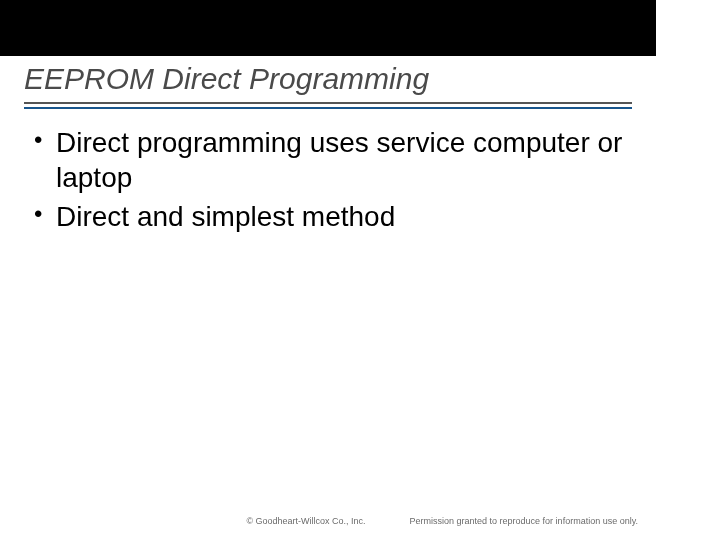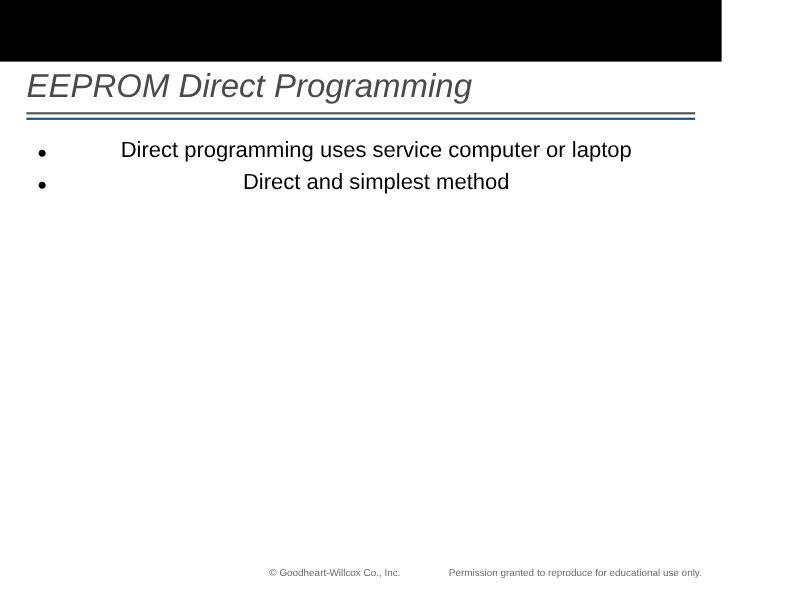--- a/index.html
+++ b/index.html
@@ -47,25 +47,24 @@
     padding: 16px 28px 0 28px;
   }
   .bullets {
     list-style: none;
     margin: 0;
     padding: 0;
   }
   .bullets li {
     position: relative;
     padding-left: 28px;
-    font-size: 20px;
+    font-size: 28px;
     line-height: 1.25;
     color: #000000;
     margin-bottom: 4px;
-    text-align: center;
   }
   .bullets li::before {
     content: "•";
     position: absolute;
     left: 6px;
     top: 0;
     font-size: 24px;
     color: #000000;
   }
   .footer {
@@ -98,15 +97,15 @@
 
   <div class="content">
     <ul class="bullets">
       <li>Direct programming uses service computer or laptop</li>
       <li>Direct and simplest method</li>
     </ul>
   </div>
 
   <div class="footer">
     <span class="footer-left">© Goodheart-Willcox Co., Inc.</span>
-    <span class="footer-right">Permission granted to reproduce for educational use only.</span>
+    <span class="footer-right">Permission granted to reproduce for information use only.</span>
   </div>
 </div>
 
 </body></html>

